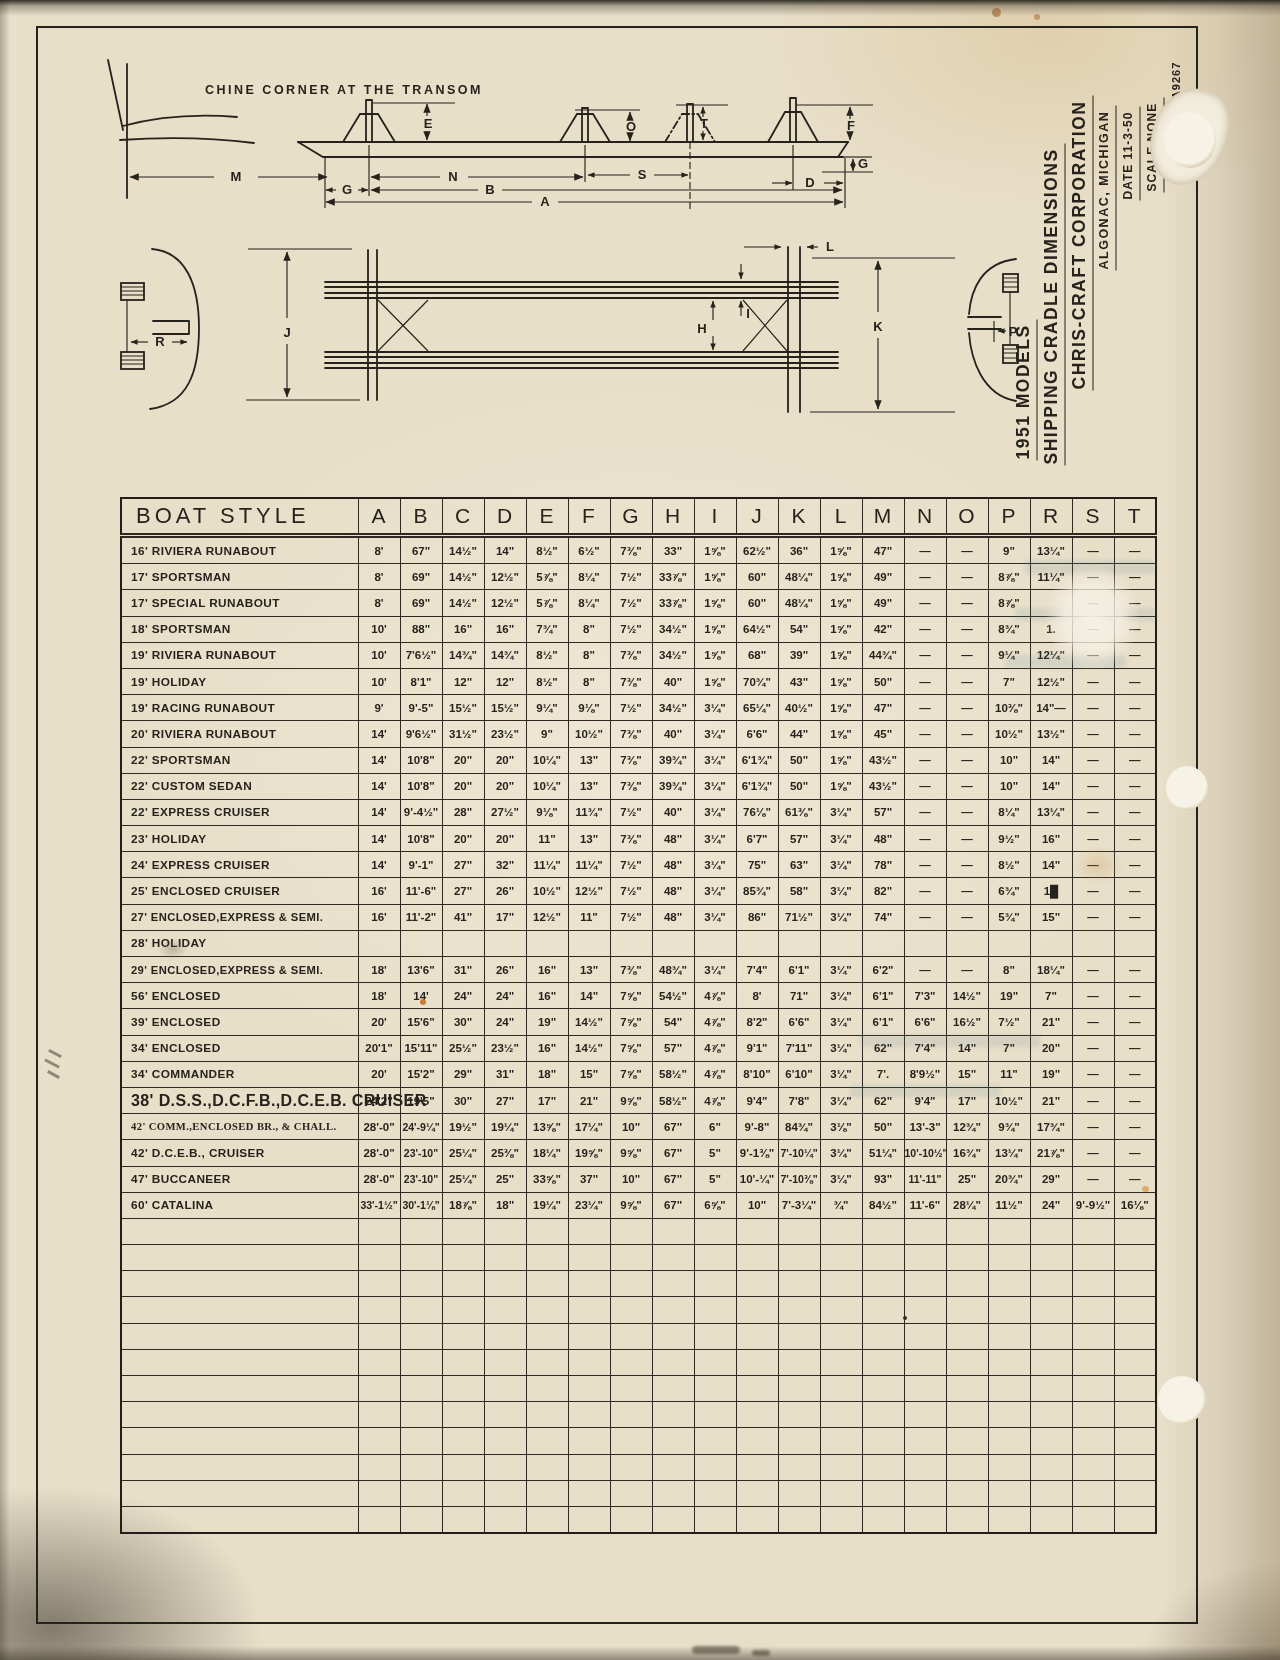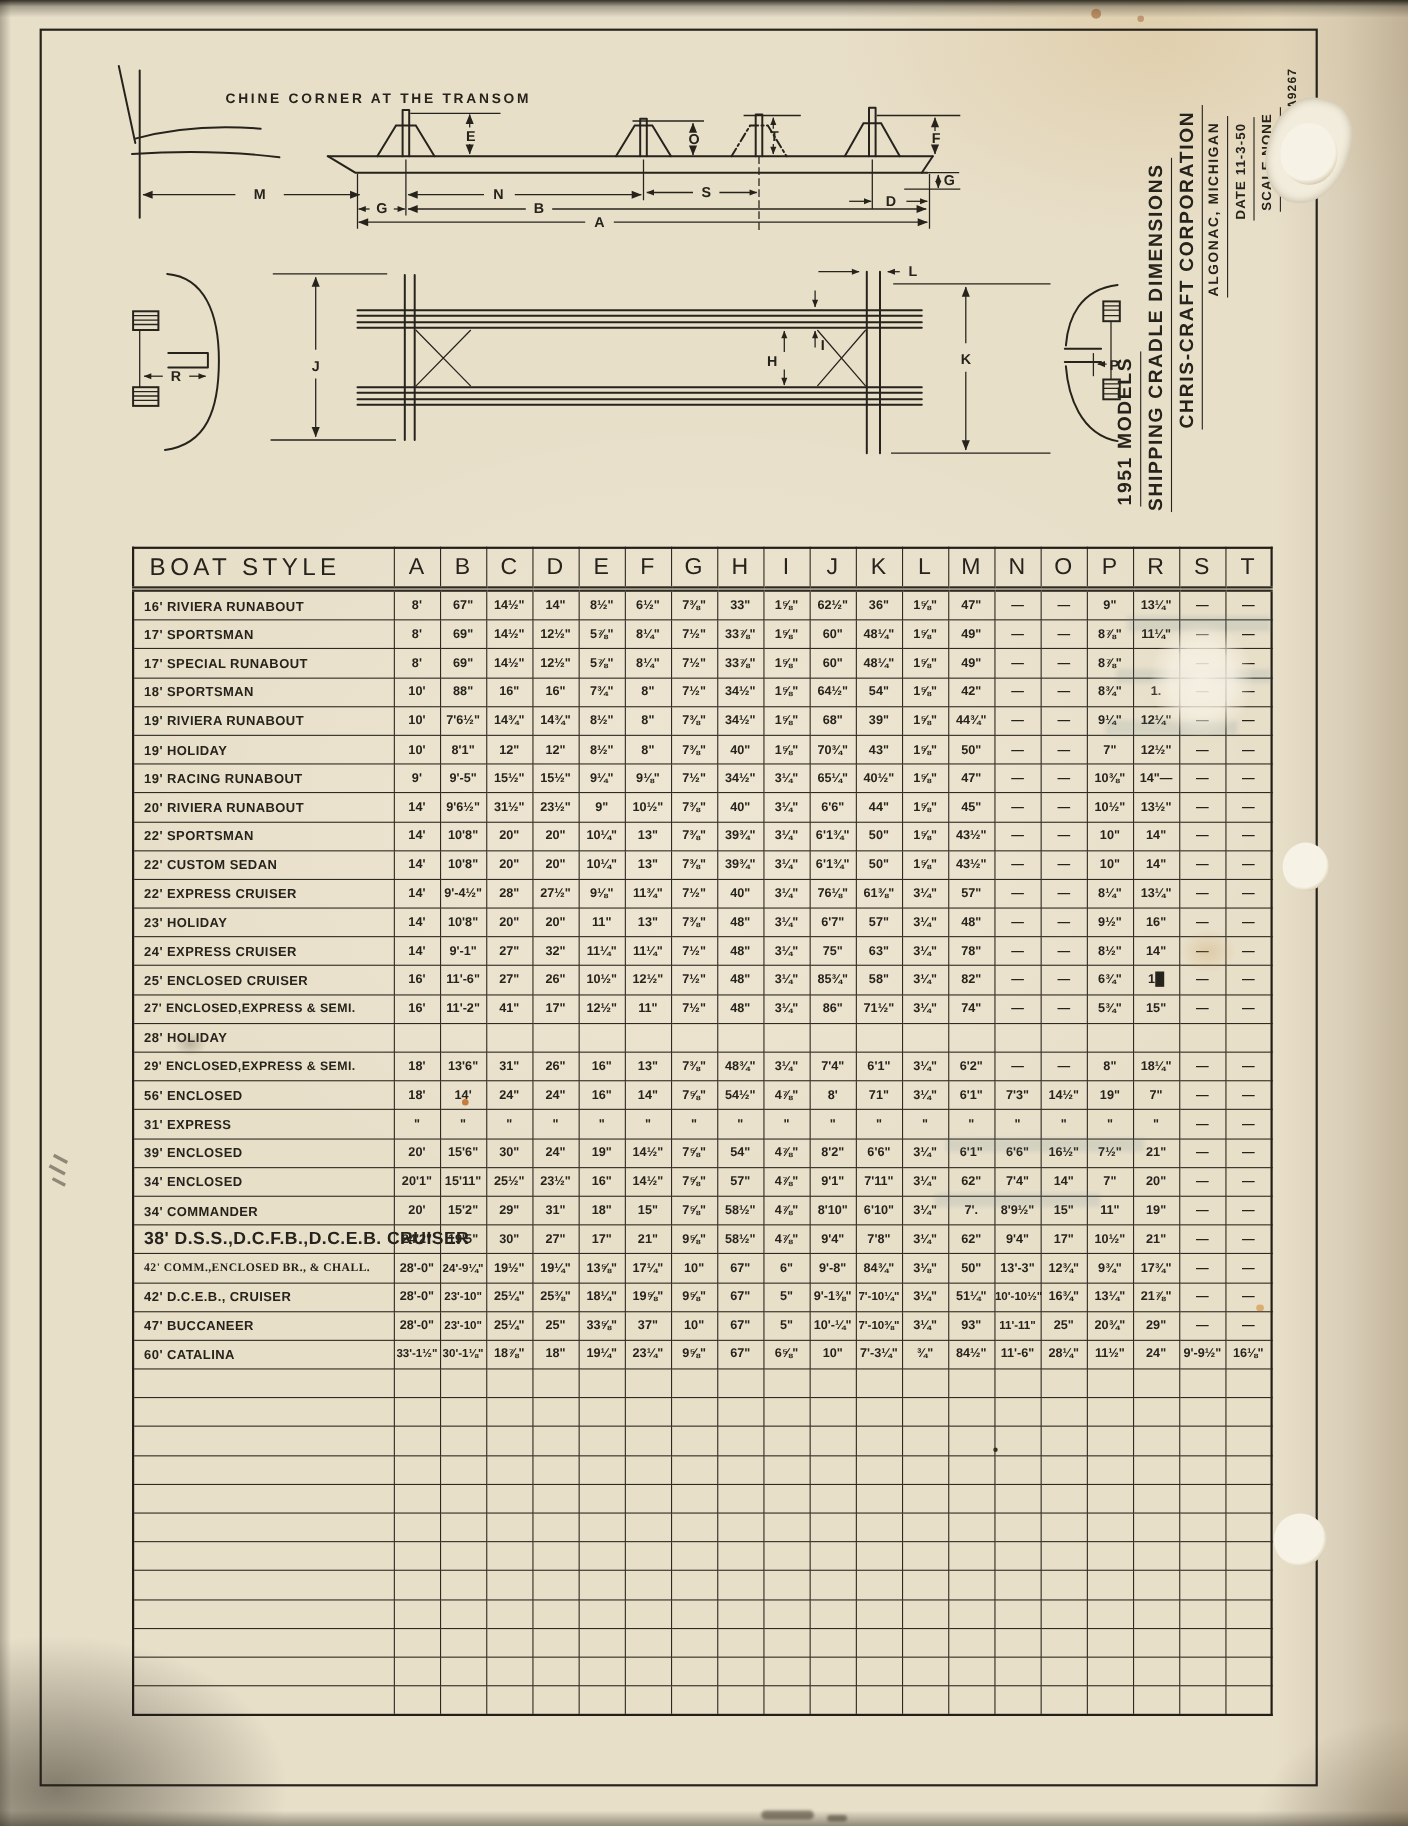--- a/index.html
+++ b/index.html
@@ -716,42 +716,20 @@
             <td class="val">3¼"</td>
             <td class="val">6'1"</td>
             <td class="val">7'3"</td>
             <td class="val">14½"</td>
             <td class="val">19"</td>
             <td class="val">7"</td>
             <td class="val">—</td>
             <td class="val">—</td>
           </tr>
           <tr>
-            <td class="style">31' EXPRESS</td>
-            <td class="val">"</td>
-            <td class="val">"</td>
-            <td class="val">"</td>
-            <td class="val">"</td>
-            <td class="val">"</td>
-            <td class="val">"</td>
-            <td class="val">"</td>
-            <td class="val">"</td>
-            <td class="val">"</td>
-            <td class="val">"</td>
-            <td class="val">"</td>
-            <td class="val">"</td>
-            <td class="val">"</td>
-            <td class="val">"</td>
-            <td class="val">"</td>
-            <td class="val">"</td>
-            <td class="val">"</td>
-            <td class="val">—</td>
-            <td class="val">—</td>
-          </tr>
-          <tr>
             <td class="style">39' ENCLOSED</td>
             <td class="val">20'</td>
             <td class="val">15'6"</td>
             <td class="val">30"</td>
             <td class="val">24"</td>
             <td class="val">19"</td>
             <td class="val">14½"</td>
             <td class="val">7⅝"</td>
             <td class="val">54"</td>
             <td class="val">4⅞"</td>

